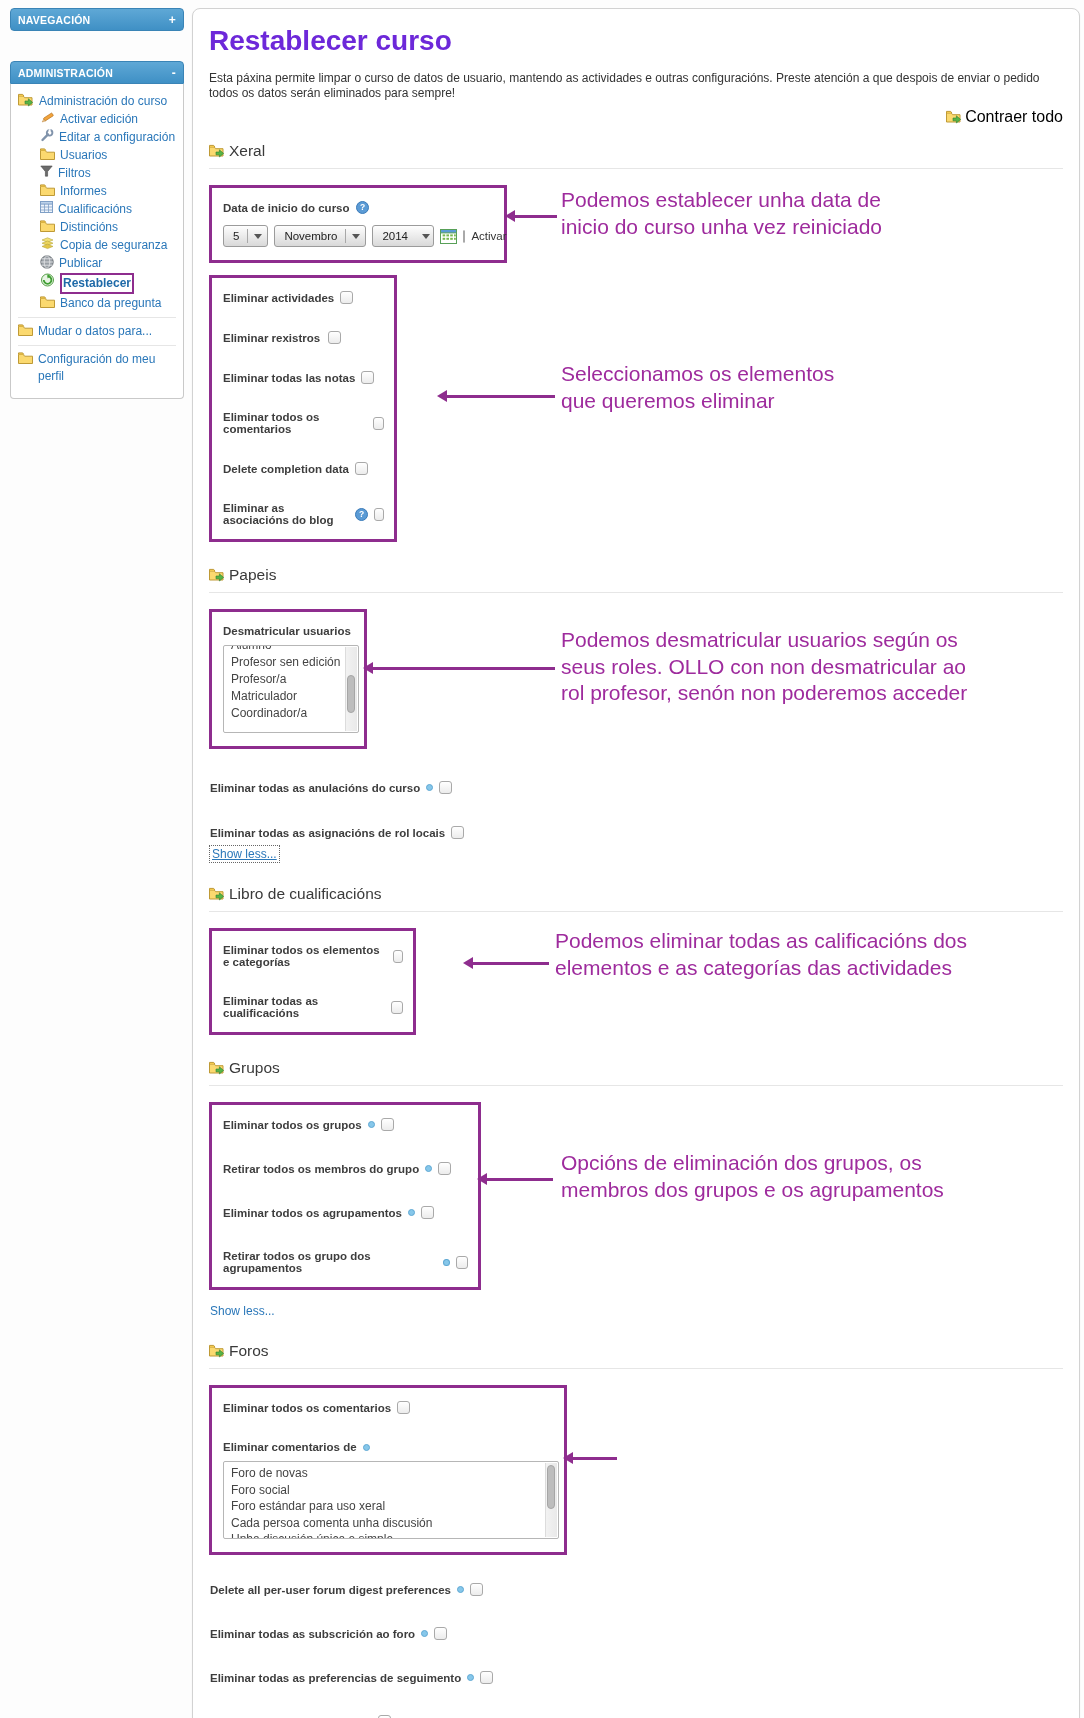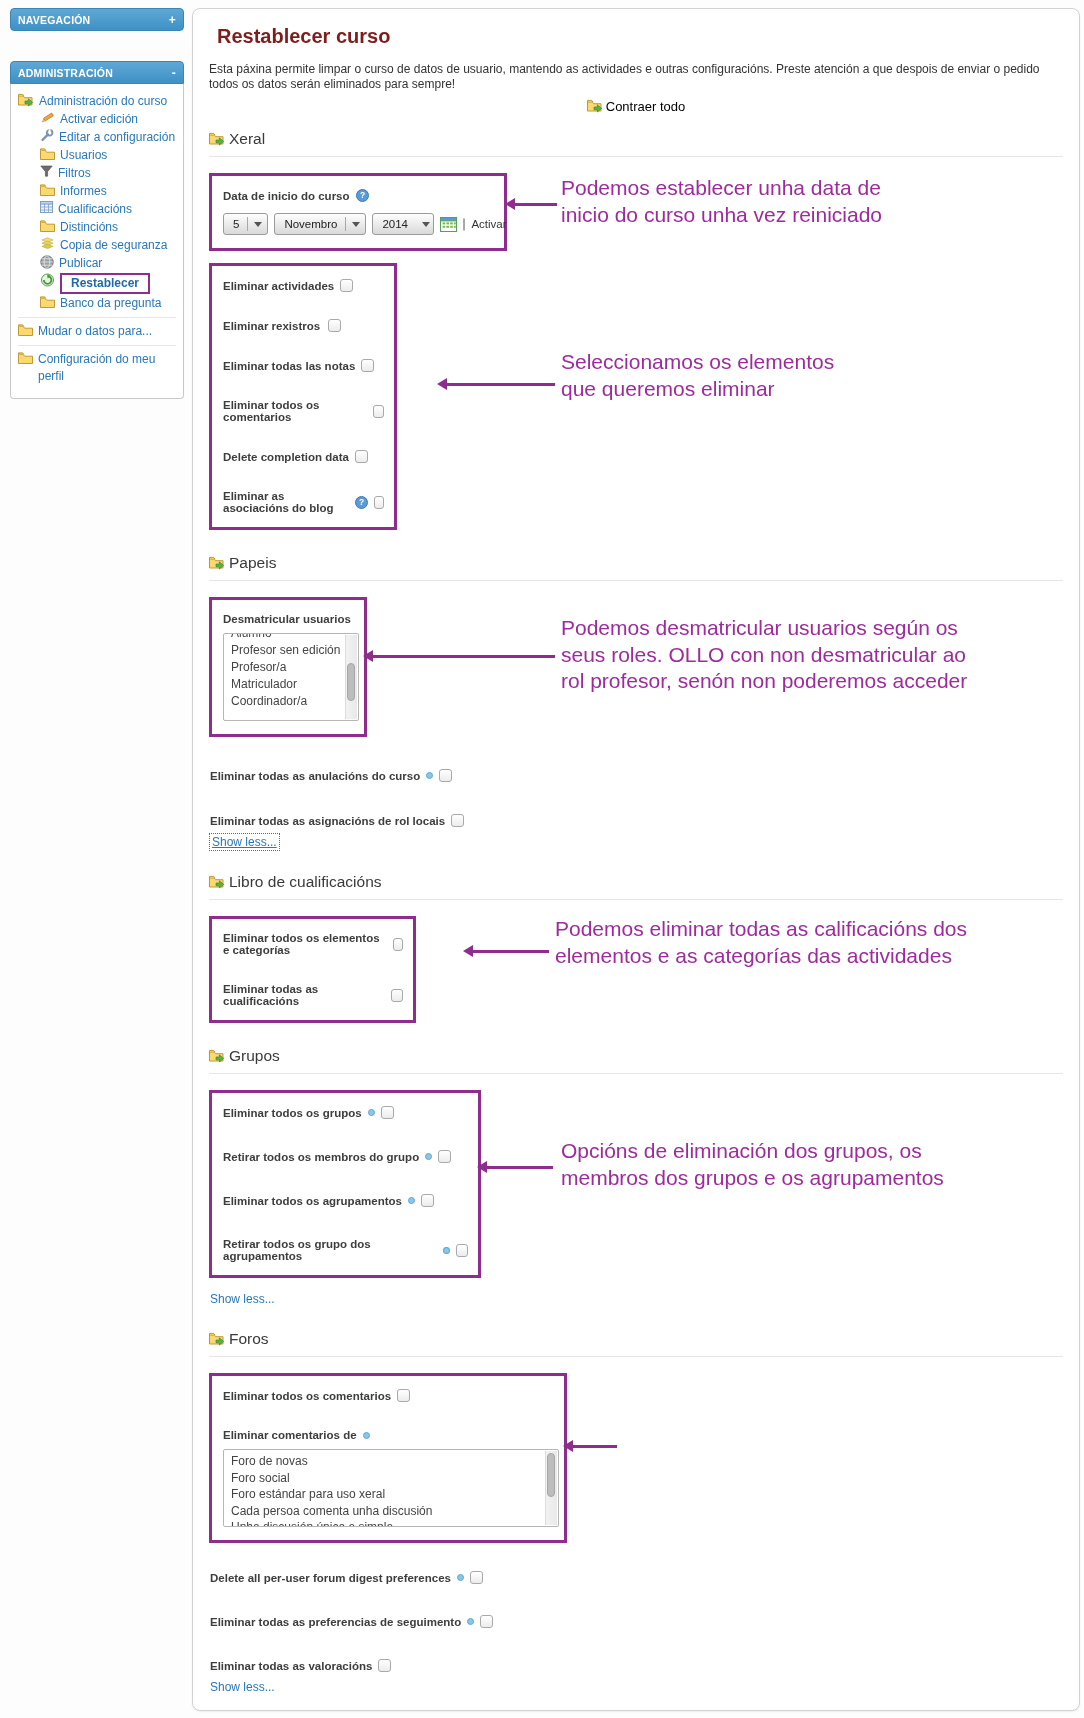--- a/index.html
+++ b/index.html
@@ -13,31 +13,31 @@
     border-radius:4px;color:#fff;font-size:10.5px;font-weight:bold;letter-spacing:.2px;}
   .admin-block{margin-top:30px;}
   .admin-block .sb-head{border-radius:4px 4px 0 0;}
   .sb-toggle{font-size:12px;font-weight:bold;cursor:pointer;}
   .sb-body{border:1px solid #c9c9c9;border-top:none;border-radius:0 0 4px 4px;background:#fff;
     padding:9px 7px 12px 7px;font-size:12px;color:#2a77b9;}
   .t-row{display:flex;align-items:flex-start;gap:5px;line-height:17px;margin-bottom:1px;}
   .t-row .lnk{color:#2a77b9;}
   .t-child{margin-left:22px;}
   .t-div{border-top:1px solid #e6e6e6;margin:5px 0;}
-  .hl-box{border:2px solid #8e2d8e;padding:0 9px;display:inline-block;}
+  .hl-box{border:2px solid #8e2d8e;padding:0 1px;display:inline-block;}
   .hl-box .lnk{font-weight:bold;color:#1f6aa8;}
   .lnk{text-decoration:none;cursor:pointer;}
 
   
   .card{position:absolute;left:192px;top:8px;width:888px;min-height:1692px;background:#fff;
     border:1px solid #d2d2d2;border-radius:8px;box-sizing:border-box;padding:4px 16px 14px 16px;
     box-shadow:0 1px 2px rgba(0,0,0,.06);}
-  h1{margin:12px 0 0 8px;font-size:20px;color:#7f1d1d;}
+  h1{margin:12px 0 0 0;font-size:28px;color:#6d28d9;}
   .desc{margin:14px 0 0 0;font-size:12px;line-height:15px;color:#333;}
-  .collapse-row{margin-top:7px;text-align:center;font-size:13px;}
+  .collapse-row{margin-top:7px;text-align:right;font-size:16px;}
   .collapse-row .icn{vertical-align:-2px;margin-right:3px;}
   .sec-h{margin-top:24px;font-size:15.5px;color:#3a3a3a;display:flex;align-items:center;gap:4px;}
   #sections .section:first-child .sec-h{margin-top:16px;}
   .sec-hr{border:none;border-top:1px solid #e6e6e6;margin:8px 0 16px 0;}
 
   .group-wrap{position:relative;}
   .mg-box{border:3px solid #8e2d8e;box-sizing:border-box;padding:13px 10px 13px 11px;}
   .plain-box{padding:6px 0 0 1px;}
 
   .chk-row{display:flex;align-items:center;gap:6px;}
@@ -448,20 +448,25 @@
             <div class="h-arrow left" style="left: 364px; top: 72px; width: 44px;"></div>
           </div>
           <div class="group-wrap" style="margin-bottom: 0px;">
             <div class="plain-box">
               <div class="chk-row" style="margin-bottom: 31px;">
                 <span class="row-label">Delete all per-user forum digest preferences</span>
                 <span class="dot"></span>
                 <span class="cb"></span>
               </div>
               <div class="chk-row" style="margin-bottom: 31px;">
+                <span class="row-label">Eliminar todas as subscrición ao foro</span>
+                <span class="dot"></span>
+                <span class="cb"></span>
+              </div>
+              <div class="chk-row" style="margin-bottom: 31px;">
                 <span class="row-label">Eliminar todas as preferencias de seguimento</span>
                 <span class="dot"></span>
                 <span class="cb"></span>
               </div>
               <div class="chk-row">
                 <span class="row-label">Eliminar todas as valoracións</span>
                 <span class="cb"></span>
               </div>
             </div>
           </div>

